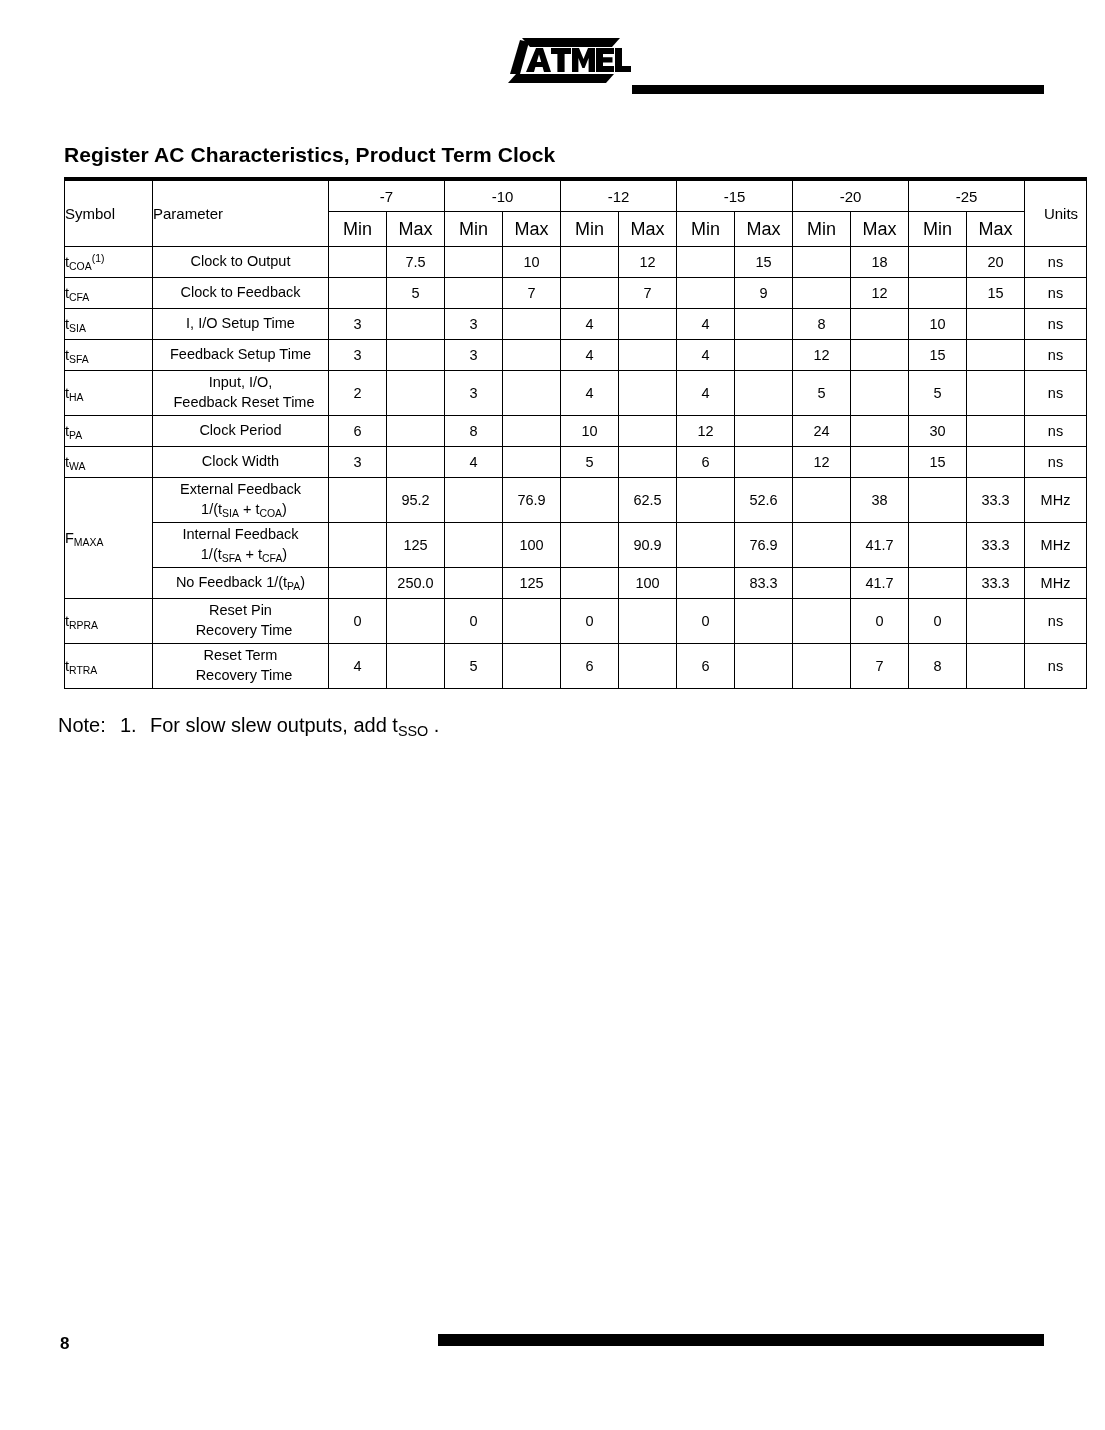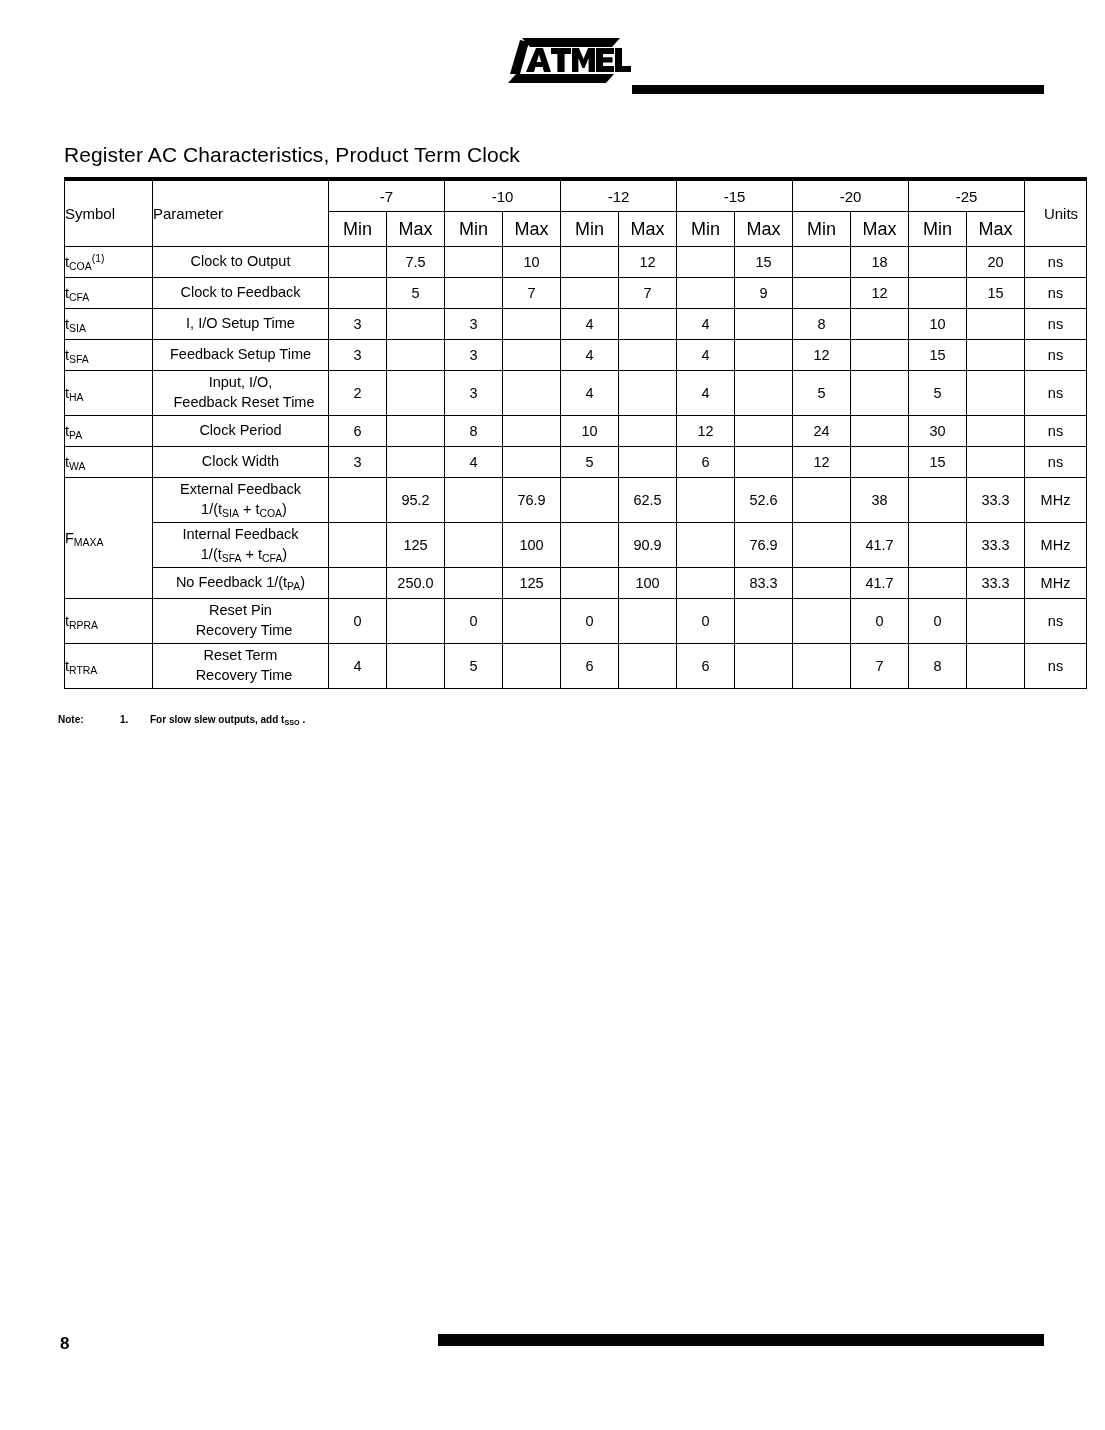--- a/index.html
+++ b/index.html
@@ -41,21 +41,21 @@
     height: 9px;
     background: #000000;
   }
 
   
   .section-title {
     position: absolute;
     left: 64px;
     top: 143px;
     font-size: 21px;
-    font-weight: normal;
+    font-weight: bold;
     letter-spacing: 0.1px;
     line-height: 1.1;
     white-space: nowrap;
   }
 
   
   .table-wrap {
     position: absolute;
     left: 64px;
     top: 177px;
@@ -133,23 +133,22 @@
 
   sub  { font-size: 0.72em; vertical-align: baseline; position: relative; top: 0.28em; }
   sup  { font-size: 0.72em; vertical-align: baseline; position: relative; top: -0.45em; }
   .ind { display: inline-block; padding-left: 7px; }
 
   
   .note {
     position: absolute;
     left: 58px;
     top: 714px;
-    font-size: 10px;
+    font-size: 20px;
     white-space: nowrap;
-    font-weight: bold;
   }
   .note .note-label { display: inline-block; width: 62px; }
   .note .note-num   { display: inline-block; width: 30px; }
 
   
   .footer {
     position: absolute;
     left: 0;
     top: 1318px;
     width: 1105px;

